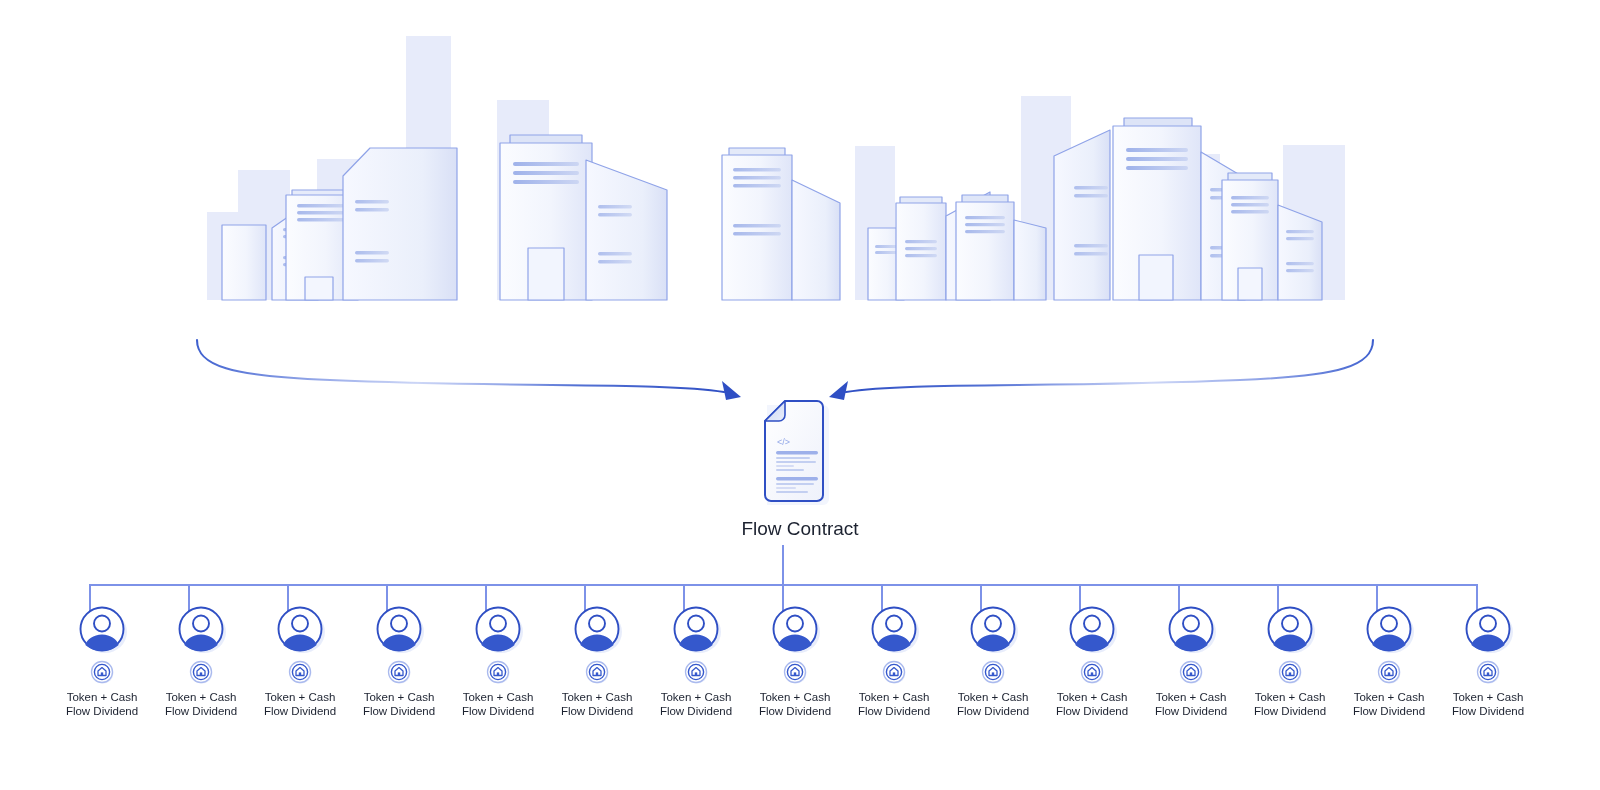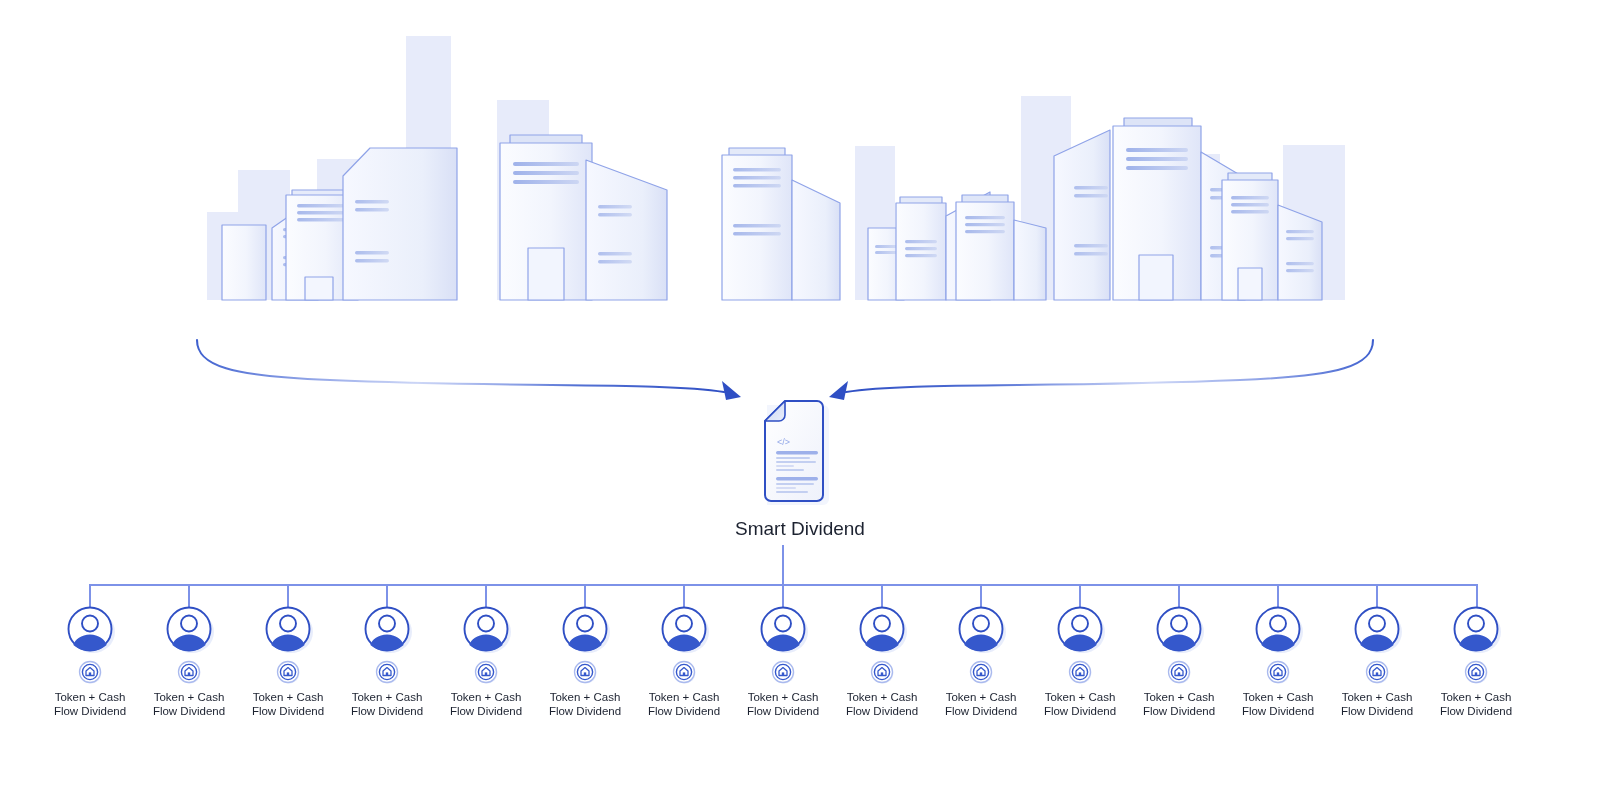--- a/index.html
+++ b/index.html
@@ -73,21 +73,21 @@
     width: 1600px;
     text-align: center;
     font-size: 19px;
     color: #1c2230;
     font-family: "Liberation Sans", sans-serif;
   }
 
   
   #recipients {
     position: absolute;
-    left: 0;
+    left: 12px;
     top: 604px;
     width: 1440px;
     height: 130px;
     padding-left: 41px;
   }
   .recipient {
     position: absolute;
     width: 120px;
     margin-left: -60px;
     text-align: center;
@@ -351,21 +351,21 @@
         <rect x="39" y="68" width="18" height="2.1" rx="1" fill="#d5dcf5"></rect>
         <rect x="39" y="72" width="28" height="2.1" rx="1" fill="#c3cff1"></rect>
         <rect x="39" y="80" width="42" height="3.4" rx="1.7" fill="#9db0ea"></rect>
         <rect x="39" y="86" width="38" height="2.1" rx="1" fill="#c3cff1"></rect>
         <rect x="39" y="90" width="20" height="2.1" rx="1" fill="#d5dcf5"></rect>
         <rect x="39" y="94" width="32" height="2.1" rx="1" fill="#c3cff1"></rect>
       </g>
     </svg>
   </div>
 
-  <div class="contract-title">Smart Dividend</div>
+  <div class="contract-title">Flow Contract</div>
 
   <div id="recipients">
       <div class="recipient" style="left: 90px;">
         <div class="avatar"><svg viewBox="0 0 50 50" width="50" height="50">
             <ellipse cx="28" cy="28" rx="22" ry="21" fill="#e5ebfb" opacity="0.9"></ellipse>
             <circle cx="25" cy="25" r="21.5" fill="#ffffff" stroke="#2f4fc4" stroke-width="1.9"></circle>
             <circle cx="25" cy="19.5" r="8" fill="#ffffff" stroke="#2f4fc4" stroke-width="1.9"></circle>
             <path d="M25 30.5 c-8.6 0 -15.2 5.1 -16.6 10.6 A21.5 21.5 0 0 0 25 46.5 a21.5 21.5 0 0 0 16.6 -5.4 C40.2 35.6 33.6 30.5 25 30.5 Z" fill="#3558cc"></path>
           </svg></div>
         <div class="rec-coin"><svg viewBox="0 0 24 24" width="24" height="24">

